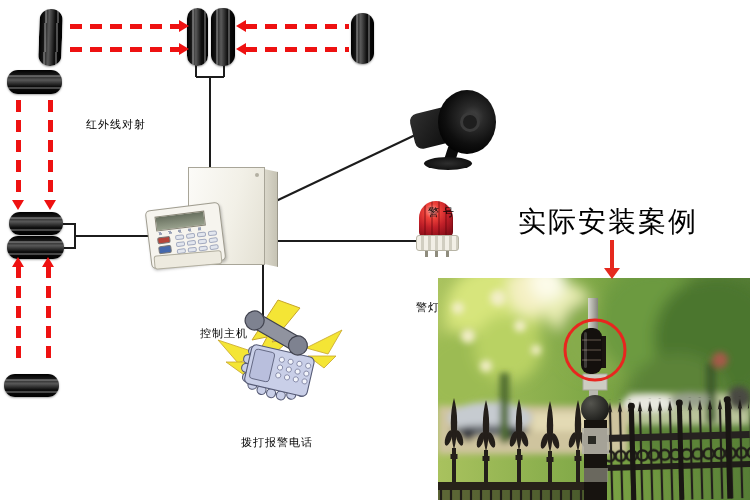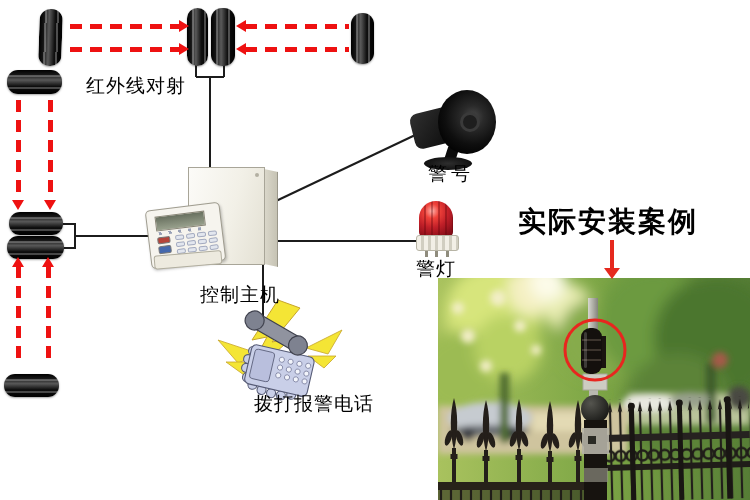--- a/index.html
+++ b/index.html
@@ -21,22 +21,22 @@
   .beam-h.right::after{content:"";position:absolute;right:-9px;top:-4px;width:0;height:0;
       border-left:10px solid #ee1111;border-top:6.5px solid transparent;border-bottom:6.5px solid transparent;}
   .beam-h.left::before{content:"";position:absolute;left:-9px;top:-4px;width:0;height:0;
       border-right:10px solid #ee1111;border-top:6.5px solid transparent;border-bottom:6.5px solid transparent;}
   .beam-v{position:absolute;width:5px;background:repeating-linear-gradient(180deg,#ee1111 0 12px,transparent 12px 20px);}
   .beam-v.down::after{content:"";position:absolute;bottom:-9px;left:-4px;width:0;height:0;
       border-top:10px solid #ee1111;border-left:6.5px solid transparent;border-right:6.5px solid transparent;}
   .beam-v.up::before{content:"";position:absolute;top:-9px;left:-4px;width:0;height:0;
       border-bottom:10px solid #ee1111;border-left:6.5px solid transparent;border-right:6.5px solid transparent;}
   
-  .lbl{position:absolute;font-size:19px;letter-spacing:1px;white-space:nowrap;}
-  .title{position:absolute;font-size:28px;font-weight:bold;letter-spacing:2px;white-space:nowrap;}
+  .lbl{position:absolute;font-size:11px;letter-spacing:1px;white-space:nowrap;margin-top:44px;}
+  .title{position:absolute;font-size:28px;font-weight:normal;letter-spacing:2px;white-space:nowrap;}
   
   .box-front{position:absolute;left:188px;top:167px;width:75px;height:96px;
       background:linear-gradient(105deg,#fcfbf8 0%,#f2f0e7 55%,#e3e0d3 100%);
       border:1px solid #a8a598;}
   .box-front::after{content:"";position:absolute;right:5px;top:5px;width:4px;height:4px;border-radius:50%;background:#b3b0a2;}
   .box-side{position:absolute;left:264px;top:169px;width:13px;height:95px;
       background:linear-gradient(90deg,#dbd8cb,#c6c3b4);transform:skewY(12deg);transform-origin:left top;border-right:1px solid #9a978a;}
   .keypad{position:absolute;left:148px;top:206px;width:73px;height:57px;background:#f6f4ee;
       border:1px solid #9f9c8f;border-radius:5px;transform:rotate(-7deg);box-shadow:1px 2px 3px rgba(0,0,0,.25);}
   .kp-lcd{position:absolute;left:8px;top:6px;width:48px;height:13px;border:1px solid #878475;
@@ -194,21 +194,21 @@
       <rect x="36" y="30" width="56" height="15" rx="7.5" fill="#90939f" stroke="#3f414d" stroke-width="1.2"></rect>
       <circle cx="39" cy="38" r="9.5" fill="#7e8290" stroke="#3f414d" stroke-width="1.2"></circle>
       <circle cx="89" cy="38" r="9.5" fill="#7e8290" stroke="#3f414d" stroke-width="1.2"></circle>
     </g>
   </svg>
 
   <div class="lbl" style="left:86px;top:73px;z-index:2">红外线对射</div>
   <div class="lbl" style="left:428px;top:161px;letter-spacing:4px;z-index:2">警号</div>
   <div class="lbl" style="left:416px;top:256px;z-index:2">警灯</div>
   <div class="lbl" style="left:200px;top:282px;z-index:2">控制主机</div>
-  <div class="lbl" style="left:254px;top:391px;z-index:2">拨打报警电话</div>
+  <div class="lbl" style="left:241px;top:391px;z-index:2">拨打报警电话</div>
   <div class="title" style="left:518px;top:203px;z-index:2">实际安装案例</div>
 
   <div class="dn-line" style="z-index:3"></div>
   <div class="dn-head" style="z-index:3"></div>
 
   <svg class="abs" style="left:438px;top:278px;z-index:2" width="312" height="222" viewBox="0 0 312 222">
     <defs>
       <linearGradient id="bgG" x1="0" y1="0" x2="1" y2="0">
         <stop offset="0" stop-color="#a9c25e"></stop>
           <stop offset="0.5" stop-color="#7ea746"></stop>

